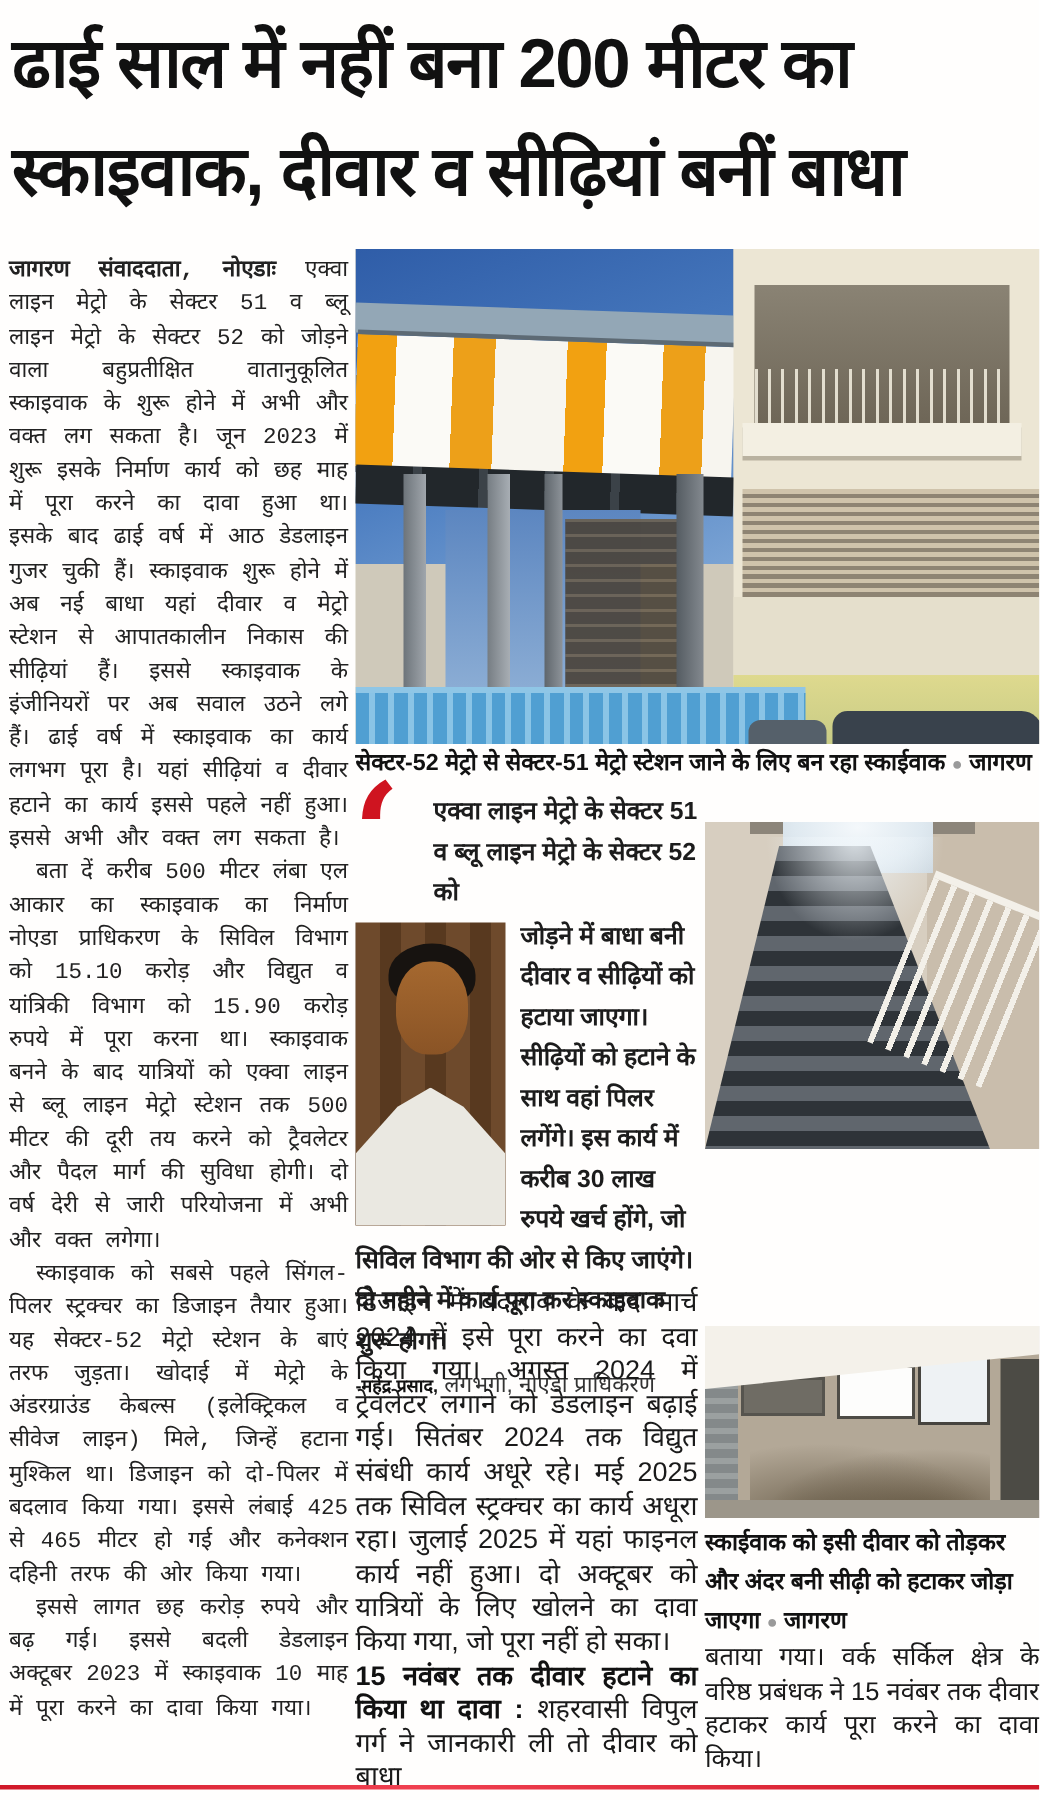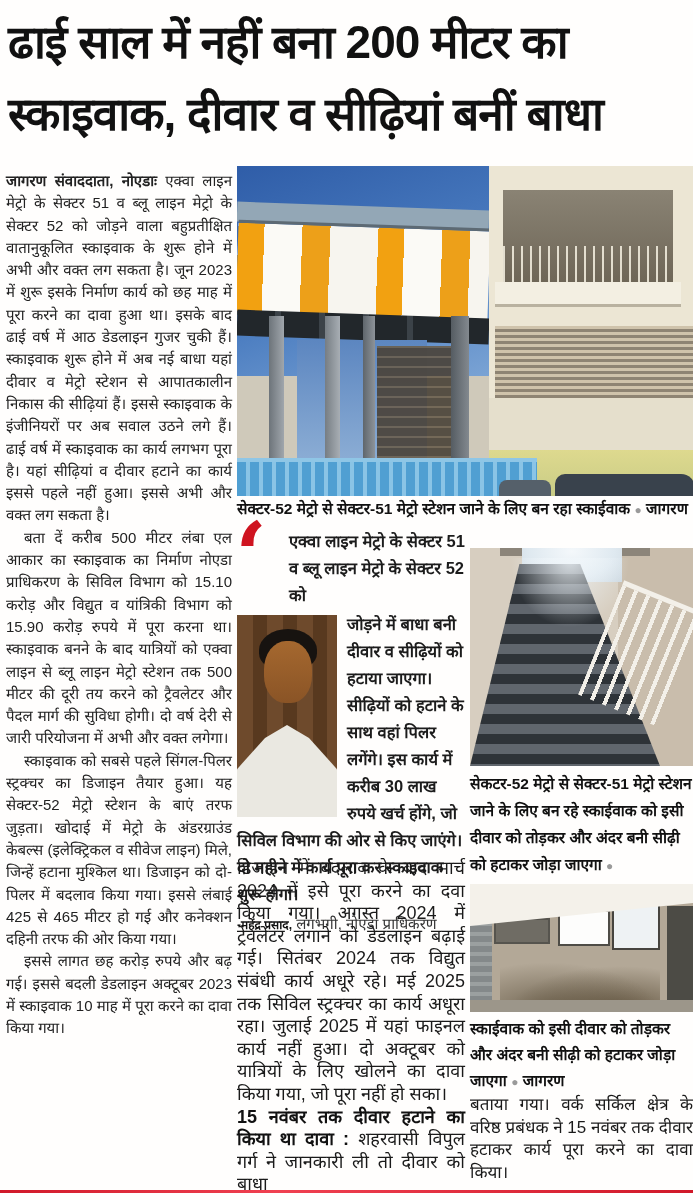--- a/index.html
+++ b/index.html
@@ -4,21 +4,21 @@
 <style>
   html,body{margin:0;padding:0;background:#ffffff;}
   .page{position:relative;width:693px;height:1200px;background:#fffefd;overflow:hidden;
         font-family:"Liberation Sans","DejaVu Sans",sans-serif;color:#1a1a1a;}
   
   .headline{position:absolute;left:8px;top:6px;width:680px;font-weight:800;color:#111;
             font-size:46px;line-height:72px;letter-spacing:-1px;}
   
   .col-left{position:absolute;left:6px;top:170px;width:226px;font-size:15px;line-height:22.3px;
             text-align:justify;color:#222;}
-  .col-left p{margin:0;}
+  .col-left p{margin:0;font-family:Liberation Mono, monospace;}
   .col-left p.indent{text-indent:18px;}
   .byline{font-weight:700;}
   
   .photo{position:absolute;overflow:hidden;background:#cfc9ba;}
   .main-photo{left:237px;top:166px;width:456px;height:330px;}
   .mp-sky{position:absolute;left:0;top:0;width:252px;height:210px;
           background:linear-gradient(160deg,#2f5da8 0%,#4a7cc0 55%,#7aa3d4 100%);}
   .mp-roof{position:absolute;left:0;top:40px;width:252px;height:20px;background:#93a7b6;transform:rotate(2deg);}
   .mp-band{position:absolute;left:0;top:58px;width:252px;height:88px;transform:rotate(2deg);
            background:repeating-linear-gradient(90deg,#f2a111 0 26px,#fbfaf6 26px 64px,#eda019 64px 92px,#f7f5ef 92px 140px);
@@ -167,24 +167,20 @@
 
   <div class="photo stairs-photo">
     <div class="st-rwall"></div>
     <div class="st-topframe"></div>
     <div class="st-window"></div>
     <div class="st-steps"></div>
     <div class="st-glow"></div>
     <div class="st-rail"></div>
   </div>
 
-  <div class="caption cap-stairs">
-    <span>सेकटर-52 मेट्रो से सेक्टर-51 मेट्रो स्टेशन जाने के लिए बन रहे स्काईवाक को इसी दीवार को तोड़कर और अंदर बनी सीढ़ी को हटाकर जोड़ा जाएगा</span>
-    <span class="bullet">●</span>
-  </div>
 
   <div class="photo wall-photo">
     <div class="wl-shutter"></div>
     <div class="wl-win1"></div>
     <div class="wl-win2"></div>
     <div class="wl-win3"></div>
     <div class="wl-ceiling"></div>
     <div class="wl-stain"></div>
     <div class="wl-col"></div>
     <div class="wl-floor"></div>

